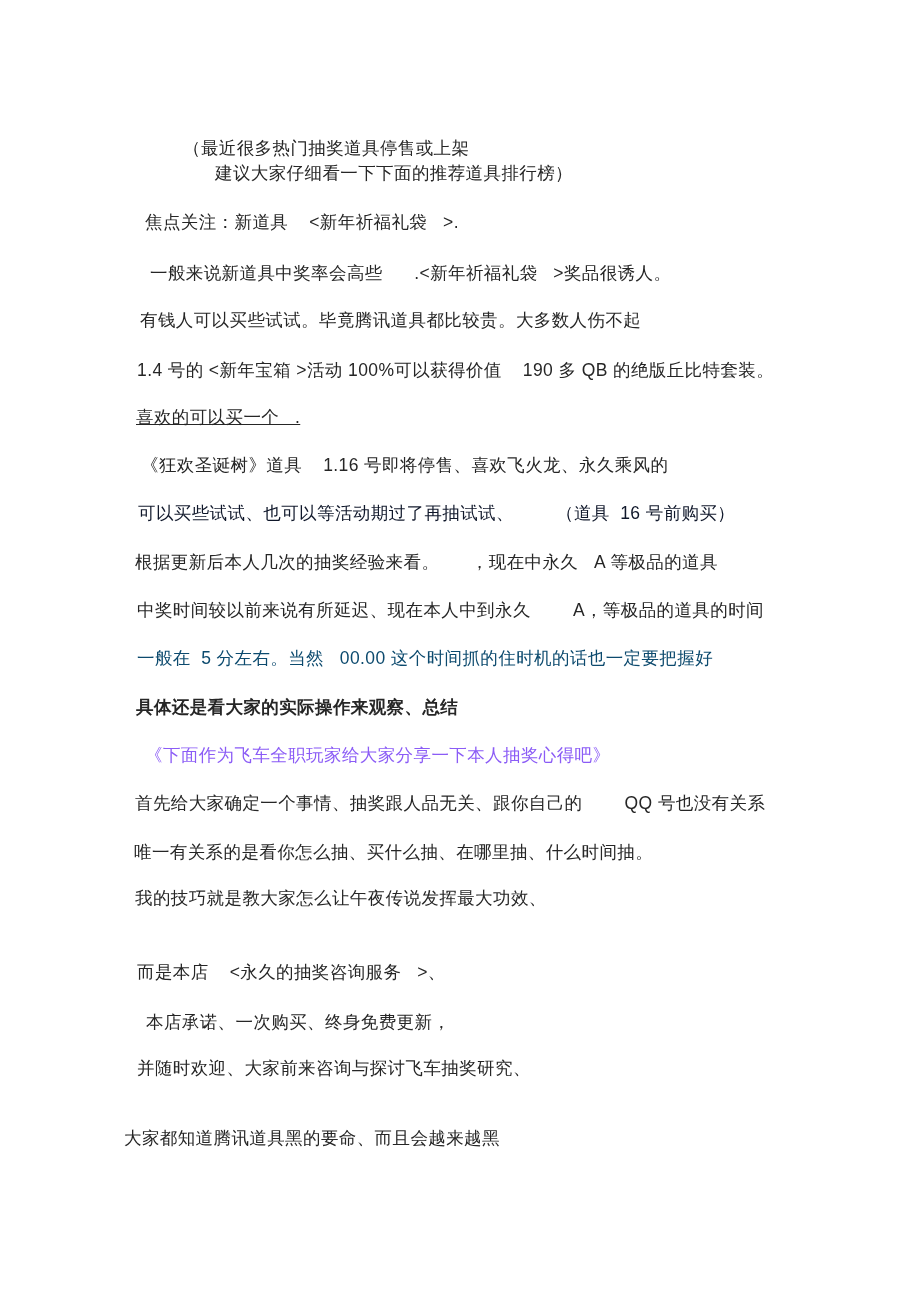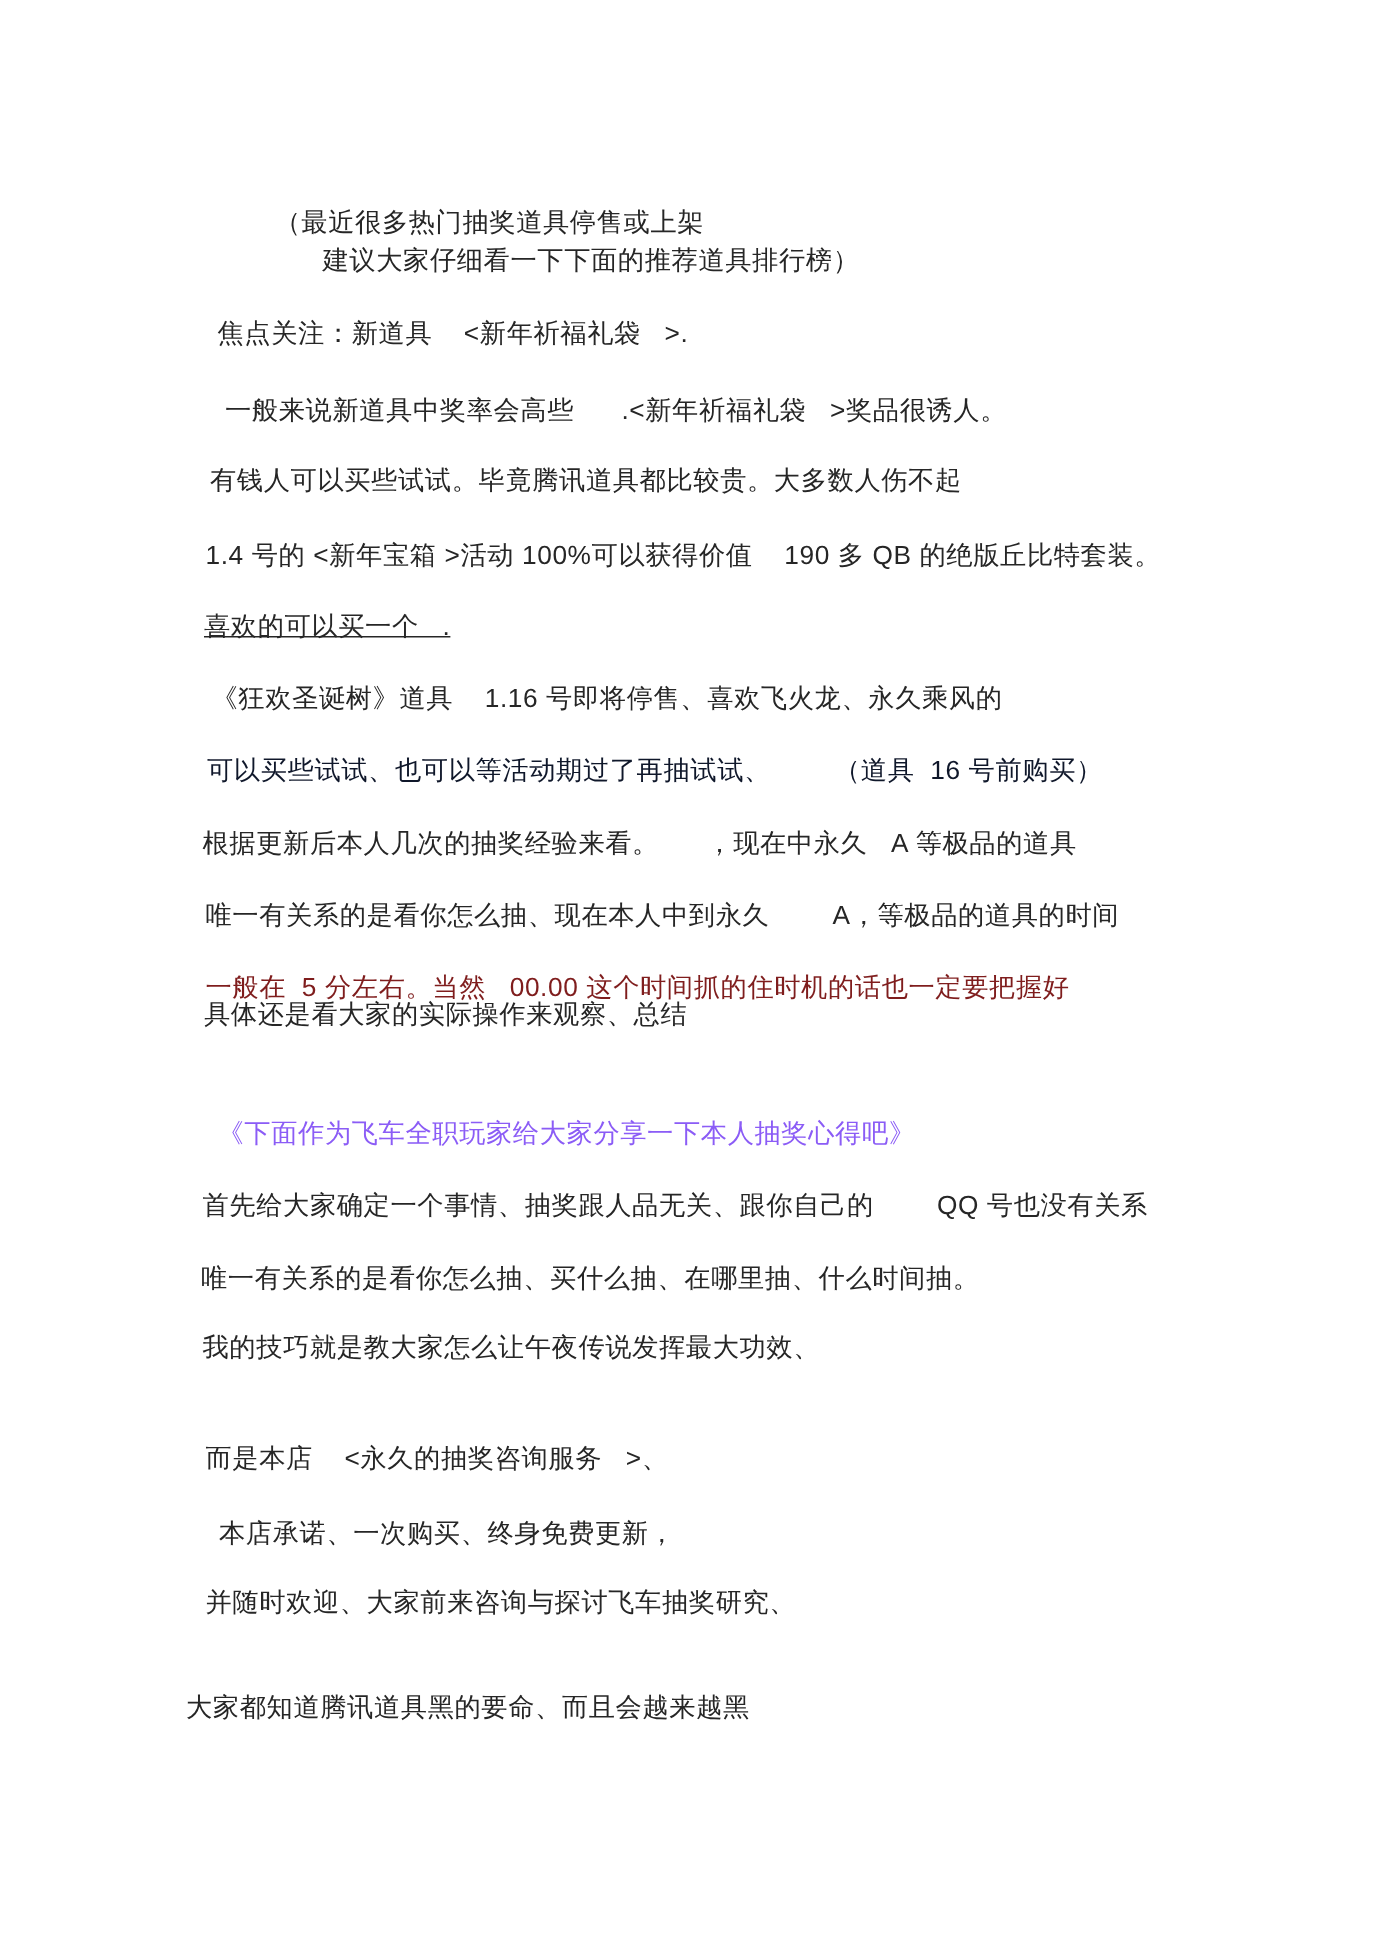--- a/index.html
+++ b/index.html
@@ -37,23 +37,23 @@
       <div class="doc-line" style="top: 138px; left: 183px; color: rgb(38, 38, 38);">（最近很多热门抽奖道具停售或上架</div>
       <div class="doc-line" style="top: 163px; left: 215px; color: rgb(38, 38, 38);">建议大家仔细看一下下面的推荐道具排行榜）</div>
       <div class="doc-line" style="top: 212px; left: 145px; color: rgb(38, 38, 38);">焦点关注：新道具    &lt;新年祈福礼袋   &gt;.</div>
       <div class="doc-line" style="top: 263px; left: 150px; color: rgb(38, 38, 38);">一般来说新道具中奖率会高些      .&lt;新年祈福礼袋   &gt;奖品很诱人。</div>
       <div class="doc-line" style="top: 310px; left: 140px; color: rgb(38, 38, 38);">有钱人可以买些试试。毕竟腾讯道具都比较贵。大多数人伤不起</div>
       <div class="doc-line" style="top: 360px; left: 137px; color: rgb(38, 38, 38);">1.4 号的 &lt;新年宝箱 &gt;活动 100%可以获得价值    190 多 QB 的绝版丘比特套装。</div>
       <div class="doc-line" style="top: 407px; left: 136px; color: rgb(38, 38, 38); text-decoration: underline;">喜欢的可以买一个   .</div>
       <div class="doc-line" style="top: 455px; left: 141px; color: rgb(38, 38, 38);">《狂欢圣诞树》道具    1.16 号即将停售、喜欢飞火龙、永久乘风的</div>
       <div class="doc-line" style="top: 503px; left: 138px; color: #0f172a;">可以买些试试、也可以等活动期过了再抽试试、        （道具  16 号前购买）</div>
       <div class="doc-line" style="top: 552px; left: 135px; color: rgb(38, 38, 38); text-align: right;">根据更新后本人几次的抽奖经验来看。      ，现在中永久   A 等极品的道具</div>
-      <div class="doc-line" style="top: 600px; left: 137px; color: rgb(38, 38, 38);">唯一有关系的是看你怎么抽、现在本人中到永久        A，等极品的道具的时间</div>
-      <div class="doc-line" style="top: 648px; left: 137px; color: #7f1d1d;">一般在  5 分左右。当然   00.00 这个时间抓的住时机的话也一定要把握好</div>
-      <div class="doc-line" style="top: 666px; left: 136px; color: rgb(38, 38, 38);">具体还是看大家的实际操作来观察、总结</div>
+      <div class="doc-line" style="top: 600px; left: 137px; color: rgb(38, 38, 38);">中奖时间较以前来说有所延迟、现在本人中到永久        A，等极品的道具的时间</div>
+      <div class="doc-line" style="top: 648px; left: 137px; color: #0c4a6e;">一般在  5 分左右。当然   00.00 这个时间抓的住时机的话也一定要把握好</div>
+      <div class="doc-line" style="top: 697px; left: 136px; color: rgb(38, 38, 38); font-weight: bold;">具体还是看大家的实际操作来观察、总结</div>
       <div class="doc-line" style="top: 745px; left: 145px; color: #8b5cf6;">《下面作为飞车全职玩家给大家分享一下本人抽奖心得吧》</div>
       <div class="doc-line" style="top: 793px; left: 135px; color: rgb(38, 38, 38);">首先给大家确定一个事情、抽奖跟人品无关、跟你自己的        QQ 号也没有关系</div>
       <div class="doc-line" style="top: 842px; left: 134px; color: rgb(38, 38, 38);">唯一有关系的是看你怎么抽、买什么抽、在哪里抽、什么时间抽。</div>
       <div class="doc-line" style="top: 888px; left: 135px; color: rgb(38, 38, 38);">我的技巧就是教大家怎么让午夜传说发挥最大功效、</div>
       <div class="doc-line" style="top: 962px; left: 137px; color: rgb(38, 38, 38);">而是本店    &lt;永久的抽奖咨询服务   &gt;、</div>
       <div class="doc-line" style="top: 1012px; left: 146px; color: rgb(38, 38, 38);">本店承诺、一次购买、终身免费更新，</div>
       <div class="doc-line" style="top: 1058px; left: 137px; color: rgb(38, 38, 38);">并随时欢迎、大家前来咨询与探讨飞车抽奖研究、</div>
       <div class="doc-line" style="top: 1128px; left: 124px; color: rgb(38, 38, 38);">大家都知道腾讯道具黑的要命、而且会越来越黑</div>
     </div>
 </div>

